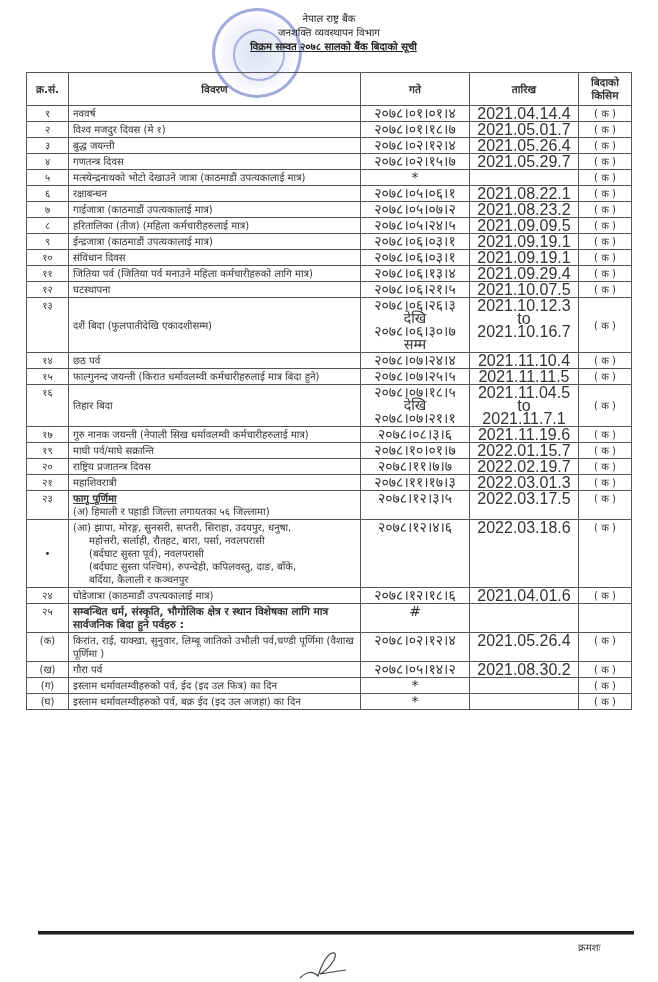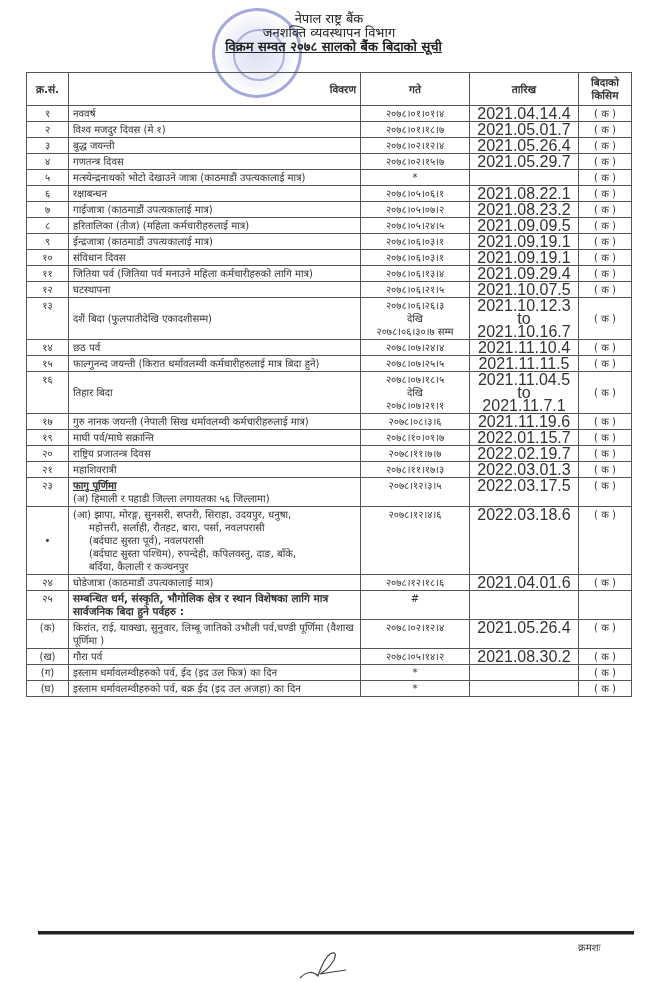--- a/index.html
+++ b/index.html
@@ -1,28 +1,28 @@
 <!DOCTYPE html>
 <html><head>
 <meta charset="utf-8">
 <style>
   html, body { margin: 0; padding: 0; background: #ffffff; }
   body { width: 658px; height: 982px; position: relative; overflow: hidden; font-family: "DejaVu Sans", sans-serif; color: #333; }
   .header { position: absolute; top: 12px; left: 0; width: 658px; text-align: center; }
-  .header div { font-size: 13px; line-height: 14px; color: #222; }
+  .header div { font-size: 10px; line-height: 14px; color: #222; }
   .header .title3 { text-decoration: underline; font-weight: bold; margin-left: 9px; }
   .stamp { position: absolute; left: 212px; top: 8px; width: 90px; height: 90px; border-radius: 50%;
            border: 3px solid rgba(90,100,190,0.55); box-sizing: border-box; background: radial-gradient(circle, rgba(120,130,210,0.25) 0%, rgba(120,130,210,0.12) 45%, rgba(255,255,255,0) 70%); }
   .stamp::after { content: ""; position: absolute; left: 18px; top: 18px; width: 48px; height: 48px; border-radius: 50%; border: 2px solid rgba(90,100,190,0.45); }
   table { position: absolute; left: 26px; top: 72px; width: 584px; border-collapse: collapse; font-size: 10px; table-layout: fixed; }
   td, th { border: 1px solid #555; padding: 1px 4px; vertical-align: top; line-height: 13px; color: #333; }
-  th { font-weight: bold; text-align: right; vertical-align: middle; height: 30px; font-size: 10.5px; }
+  th { font-weight: bold; text-align: center; vertical-align: middle; height: 30px; font-size: 10.5px; }
   .c-sn { width: 33px; text-align: center; }
   .c-desc { width: 283px; }
-  .c-gate { width: 100px; text-align: center; font-size: 10px; }
+  .c-gate { width: 100px; text-align: center; font-size: 14px; }
   .c-date { width: 100px; text-align: center; font-family: "Liberation Sans", sans-serif; font-size: 16px; color: #333; }
   .c-type { width: 44px; text-align: center; }
   .bold-u { font-weight: bold; text-decoration: underline; }
   .bold { font-weight: bold; font-size: 10.5px; }
   .indent { padding-left: 16px; display: block; }
   .mid { vertical-align: middle; }
   .rule { position: absolute; left: 38px; top: 931px; width: 596px; height: 3px; background: #222; border-bottom: 1px solid #888; }
   .cont { position: absolute; left: 578px; top: 940px; font-size: 10px; color: #333; }
   .sig { position: absolute; left: 290px; top: 948px; width: 70px; height: 34px; }
 </style>

